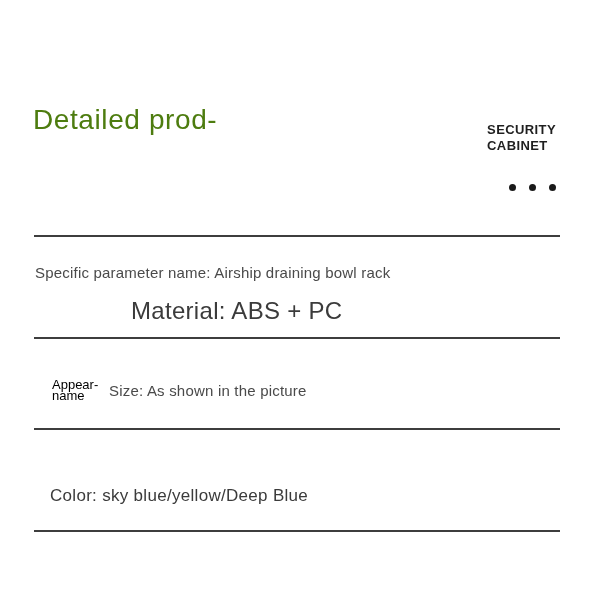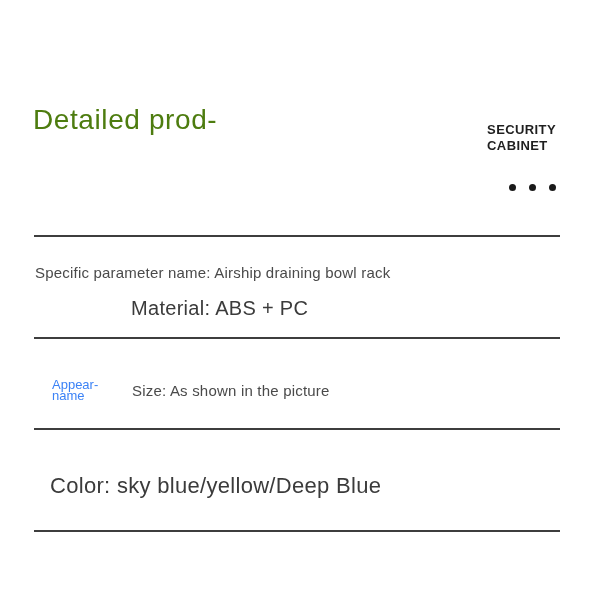--- a/index.html
+++ b/index.html
@@ -69,37 +69,37 @@
   .rule-4 { top: 530px; }
 
   
   .small-gray {
     font-size: 15px;
     color: #4a4a4a;
     letter-spacing: 0.2px;
     white-space: nowrap;
   }
   .big-dark {
-    font-size: 20px;
+    font-size: 24px;
     color: #3b3b3b;
     letter-spacing: 0.3px;
     white-space: nowrap;
   }
   .spec-param-name { left: 35px;  top: 264px; }
   .spec-material   { left: 131px; top: 297px; }
   .appearance-label {
     left: 52px;
     top: 379px;
     font-size: 13px;
     line-height: 11px;
-    color: #3b82f6;
+    color: #000000;
     white-space: nowrap;
   }
-  .spec-size  { left: 132px; top: 382px; }
-  .spec-color { left: 50px;  top: 473px; font-size: 22px; }
+  .spec-size  { left: 109px; top: 382px; }
+  .spec-color { left: 50px;  top: 486px; font-size: 17px; }
 </style>
 </head>
 <body>
 
 <div class="abs page-title">
   <div>Detailed prod-</div>
 </div>
 
 <div class="abs brand">
   <div>SECURITY</div>

